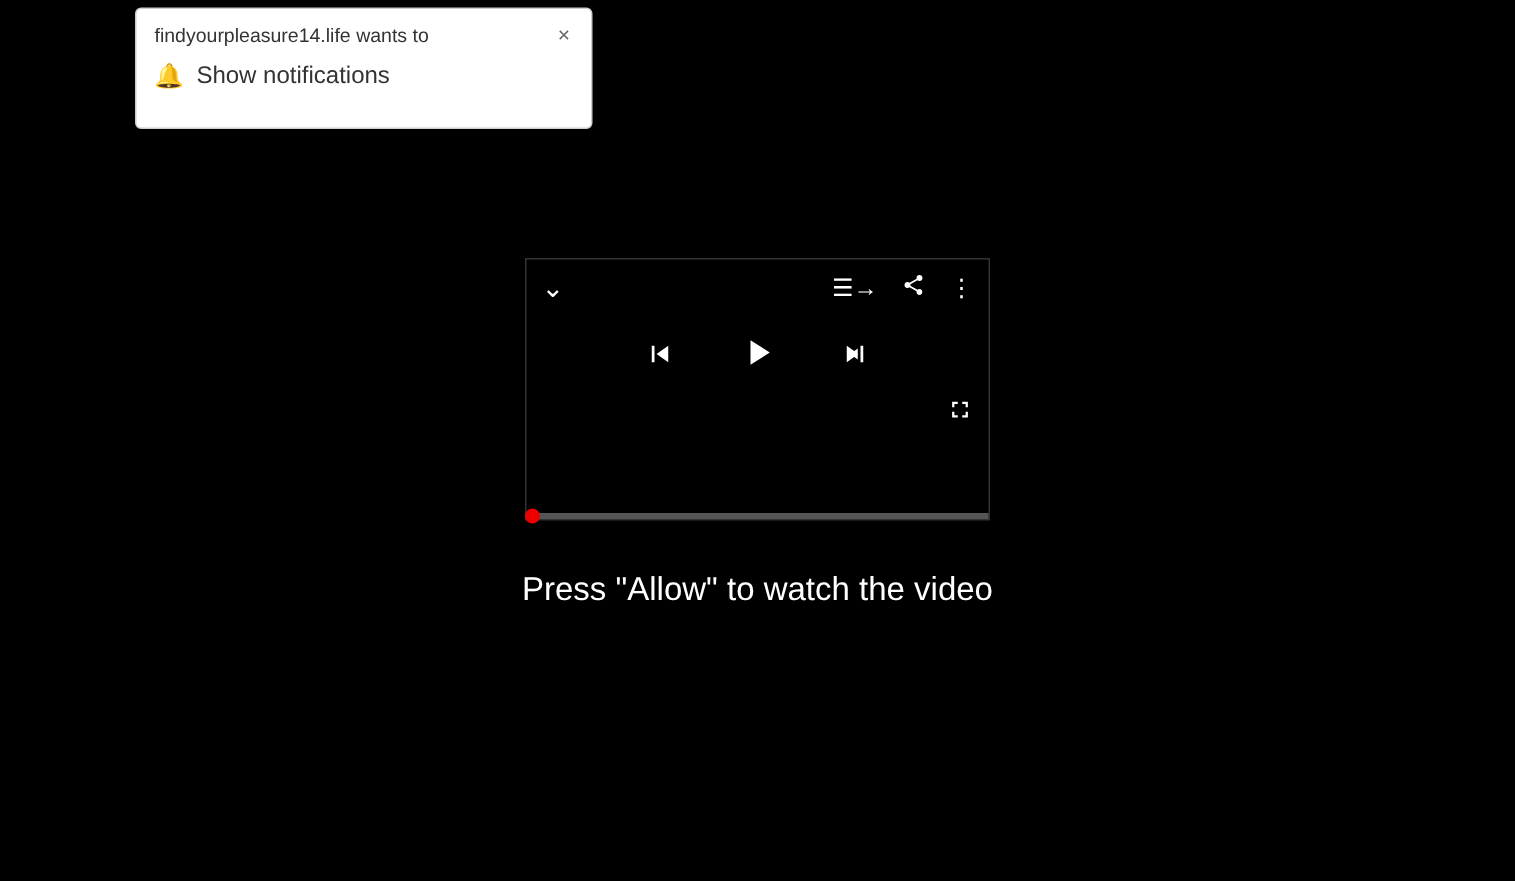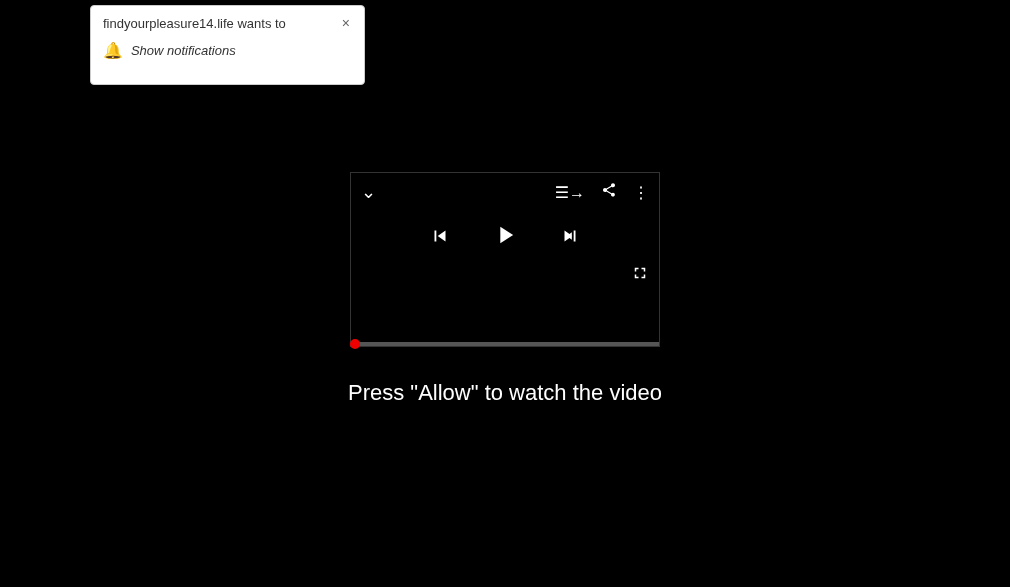--- a/index.html
+++ b/index.html
@@ -11,21 +11,21 @@
       font-family: Arial, sans-serif;
       overflow: hidden;
       position: relative;
     }
 
     
     .notification-popup {
       position: absolute;
       top: 5px;
       left: 90px;
-      width: 275px;
+      width: 305px;
       background: #fff;
       border: 1px solid #ccc;
       border-radius: 4px;
       box-shadow: 0 2px 8px rgba(0,0,0,0.3);
       padding: 10px 12px 12px 12px;
       z-index: 10;
     }
 
     .popup-header {
       display: flex;
@@ -56,23 +56,22 @@
       gap: 8px;
       margin-bottom: 12px;
     }
 
     .bell-icon {
       font-size: 16px;
       color: #444;
     }
 
     .notification-label {
-      font-size: 13px;
-      color: #333;
-      font-style: italic;
+      font-size: 16px;
+      color: #333;
     }
 
     .popup-buttons {
       display: flex;
       gap: 8px;
       justify-content: flex-end;
     }
 
     .btn-allow {
       background: #fff;

